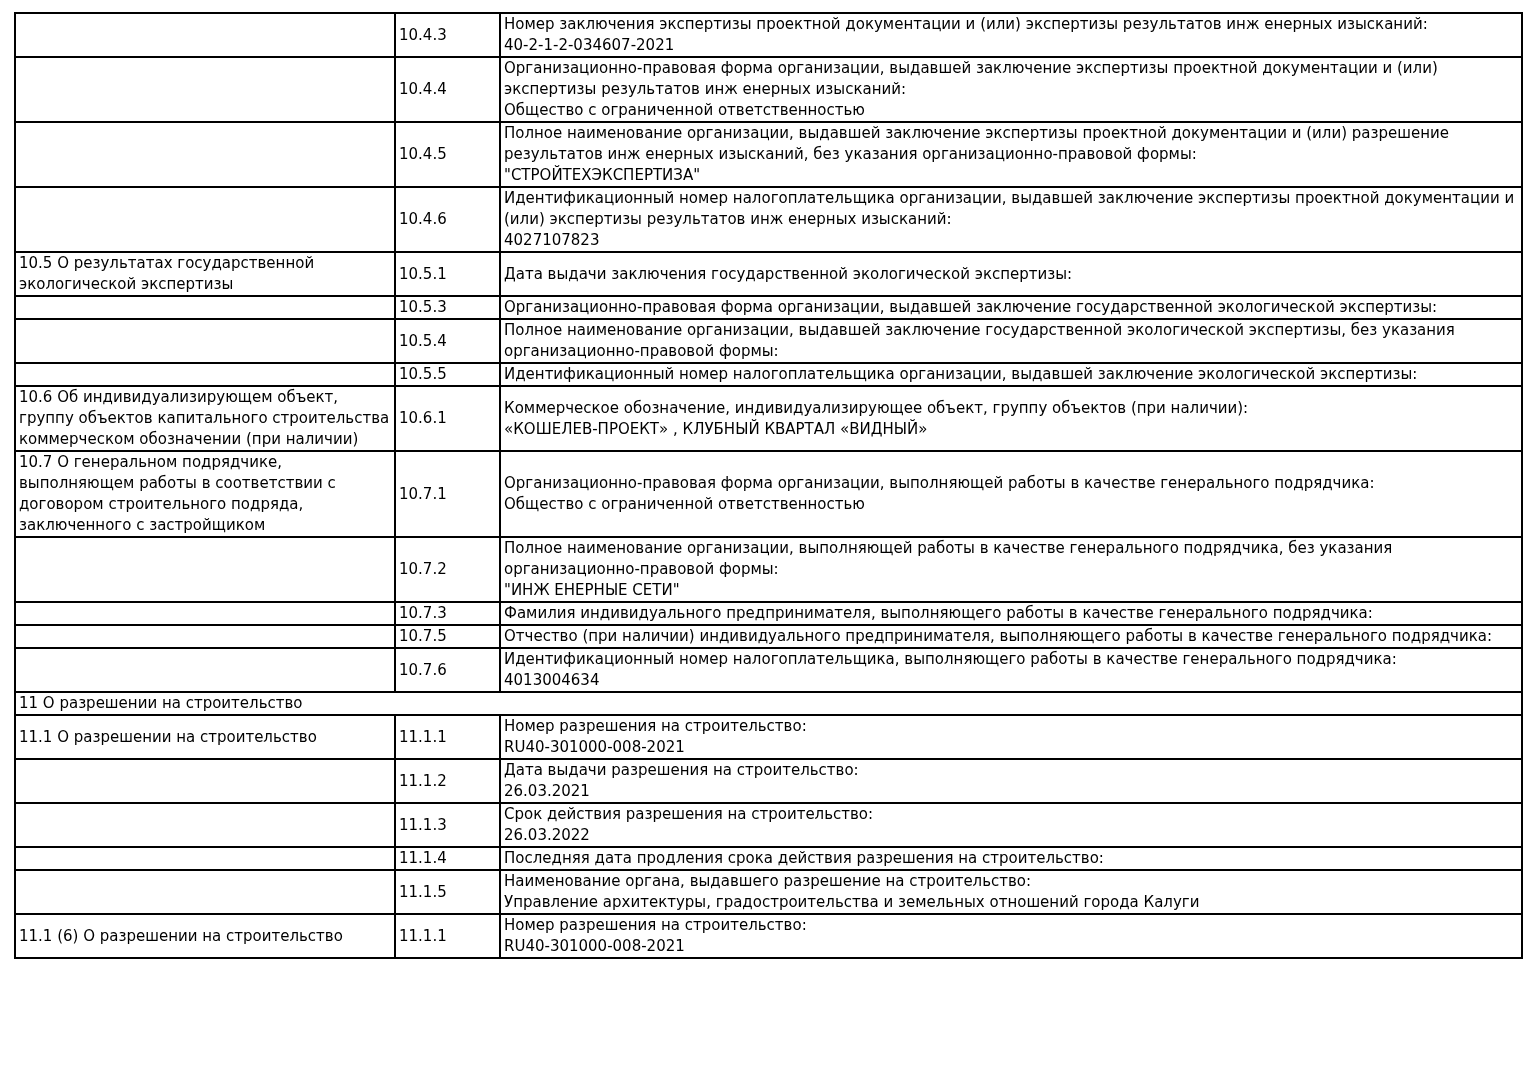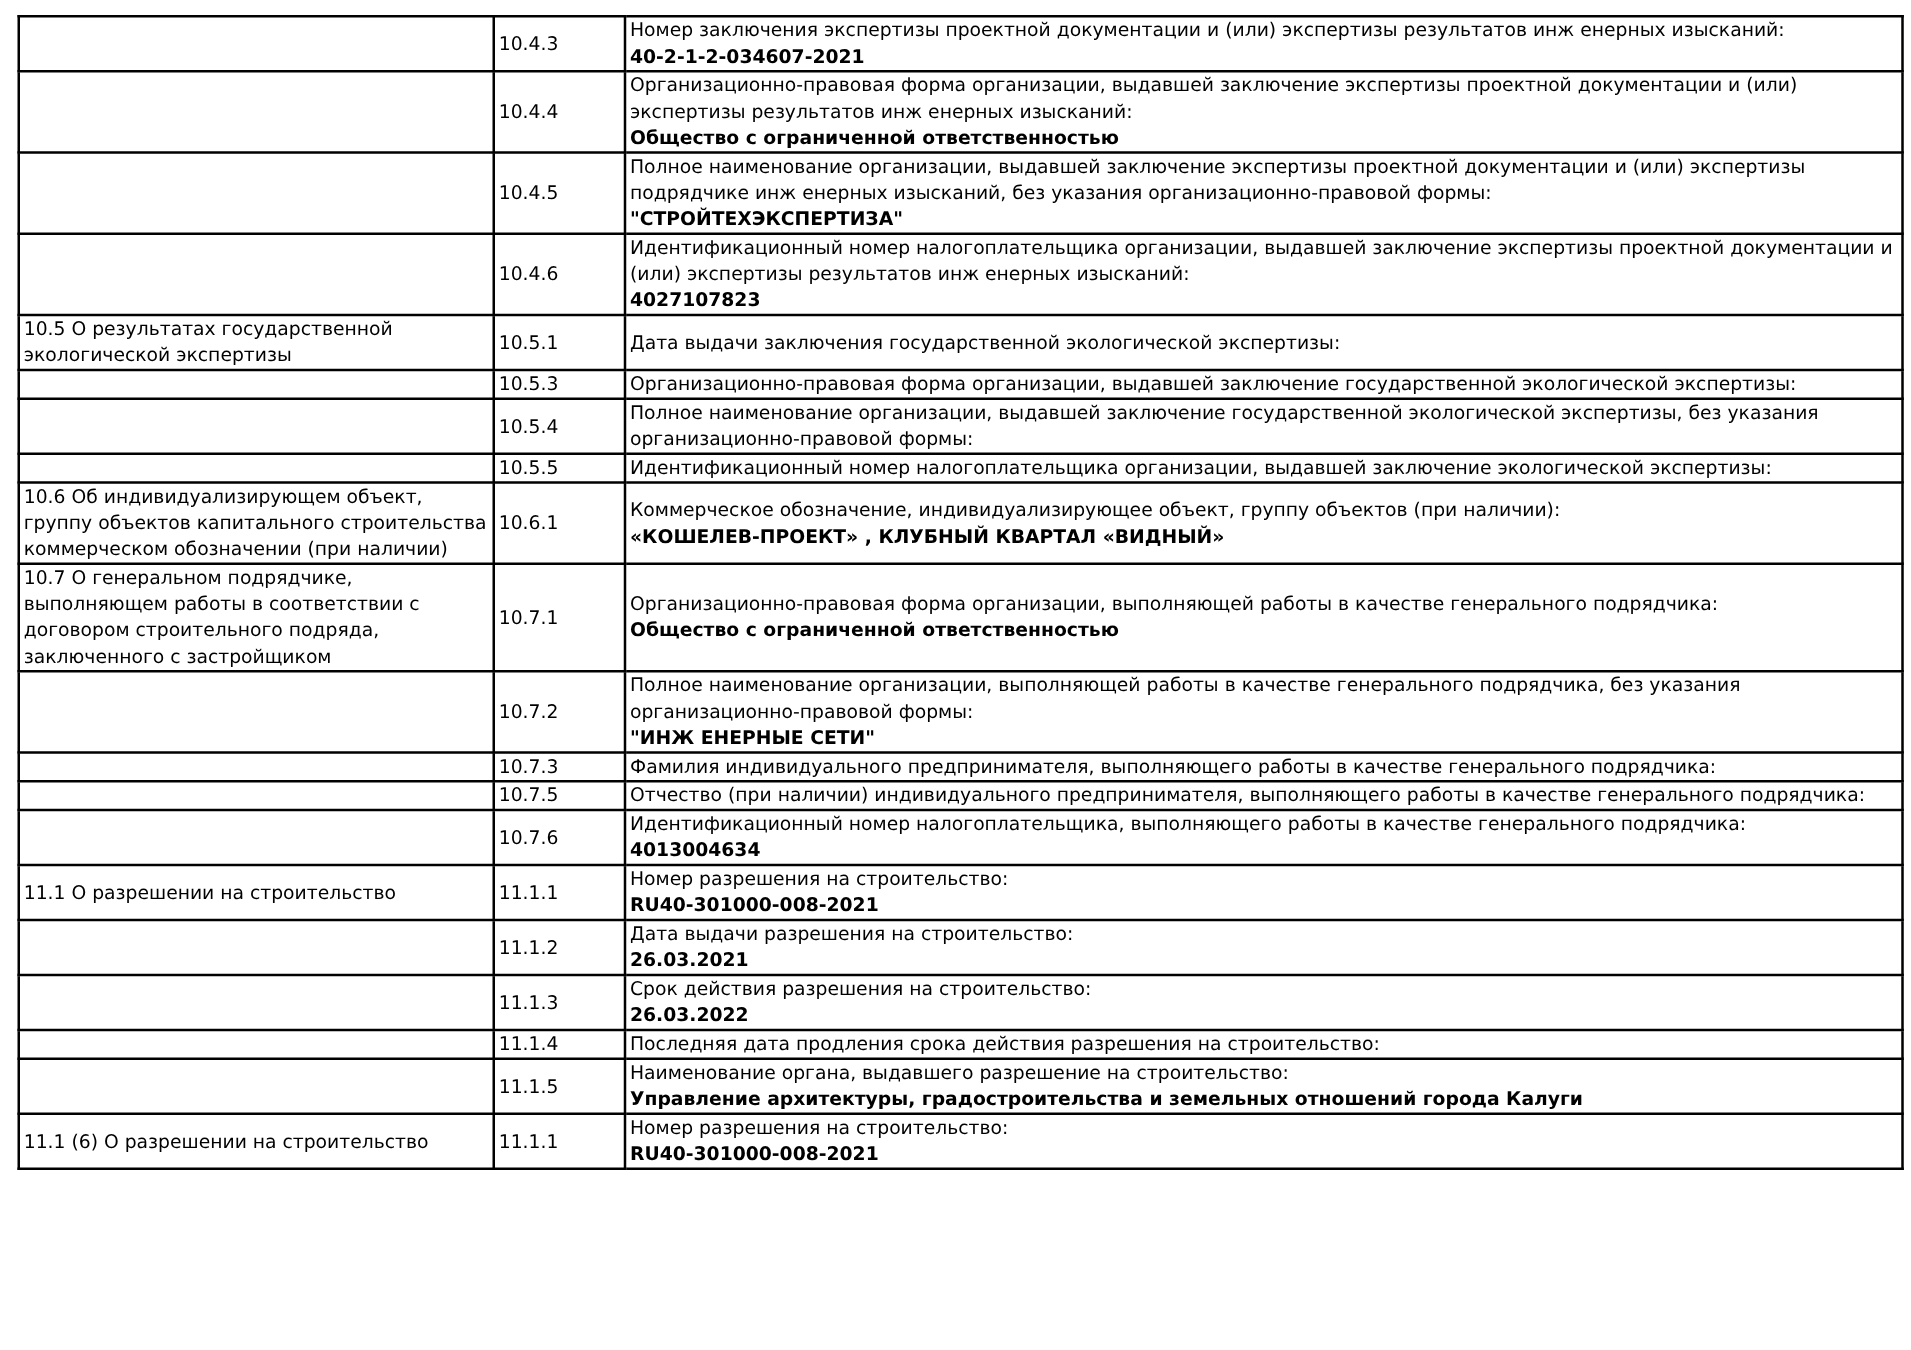--- a/index.html
+++ b/index.html
@@ -30,21 +30,21 @@
     font-size: 15px;
     line-height: 21px;
     color: #000000;
     word-wrap: break-word;
   }
   td.col-section { width: 372px; }
   td.col-num     { width: 97px; margin-top: 40px;  }
   td.col-desc    { width: 1014px; }
   td.hdr-cell    { }
   .item-label { font-weight: normal; }
-  .item-value { font-weight: bold; }
+  .item-value { font-weight: normal; }
 </style>
 </head>
 <body>
 
 <div class="page">
   <table class="decl">
     <tbody id="decl-body">
         <tr>
           <td class="col-section"></td>
           <td class="col-num">10.4.3</td>
@@ -58,21 +58,21 @@
           <td class="col-num">10.4.4</td>
           <td class="col-desc">
             <div class="item-label">Организационно-правовая форма организации, выдавшей заключение экспертизы проектной документации и (или) экспертизы результатов инж енерных изысканий:</div>
             <div class="item-value">Общество с ограниченной ответственностью</div>
           </td>
         </tr>
         <tr>
           <td class="col-section"></td>
           <td class="col-num">10.4.5</td>
           <td class="col-desc">
-            <div class="item-label">Полное наименование организации, выдавшей заключение экспертизы проектной документации и (или) экспертизы подрядчике инж енерных изысканий, без указания организационно-правовой формы:</div>
+            <div class="item-label">Полное наименование организации, выдавшей заключение экспертизы проектной документации и (или) разрешение результатов инж енерных изысканий, без указания организационно-правовой формы:</div>
             <div class="item-value">"СТРОЙТЕХЭКСПЕРТИЗА"</div>
           </td>
         </tr>
         <tr>
           <td class="col-section"></td>
           <td class="col-num">10.4.6</td>
           <td class="col-desc">
             <div class="item-label">Идентификационный номер налогоплательщика организации, выдавшей заключение экспертизы проектной документации и (или) экспертизы результатов инж енерных изысканий:</div>
             <div class="item-value">4027107823</div>
           </td>
@@ -143,20 +143,23 @@
             <div class="item-label">Отчество (при наличии) индивидуального предпринимателя, выполняющего работы в качестве генерального подрядчика:</div>
           </td>
         </tr>
         <tr>
           <td class="col-section"></td>
           <td class="col-num">10.7.6</td>
           <td class="col-desc">
             <div class="item-label">Идентификационный номер налогоплательщика, выполняющего работы в качестве генерального подрядчика:</div>
             <div class="item-value">4013004634</div>
           </td>
+        </tr>
+        <tr>
+          <td colspan="3" class="hdr-cell">11 О разрешении на строительство</td>
         </tr>
         <tr>
           <td class="col-section">11.1 О разрешении на строительство</td>
           <td class="col-num">11.1.1</td>
           <td class="col-desc">
             <div class="item-label">Номер разрешения на строительство:</div>
             <div class="item-value">RU40-301000-008-2021</div>
           </td>
         </tr>
         <tr>

